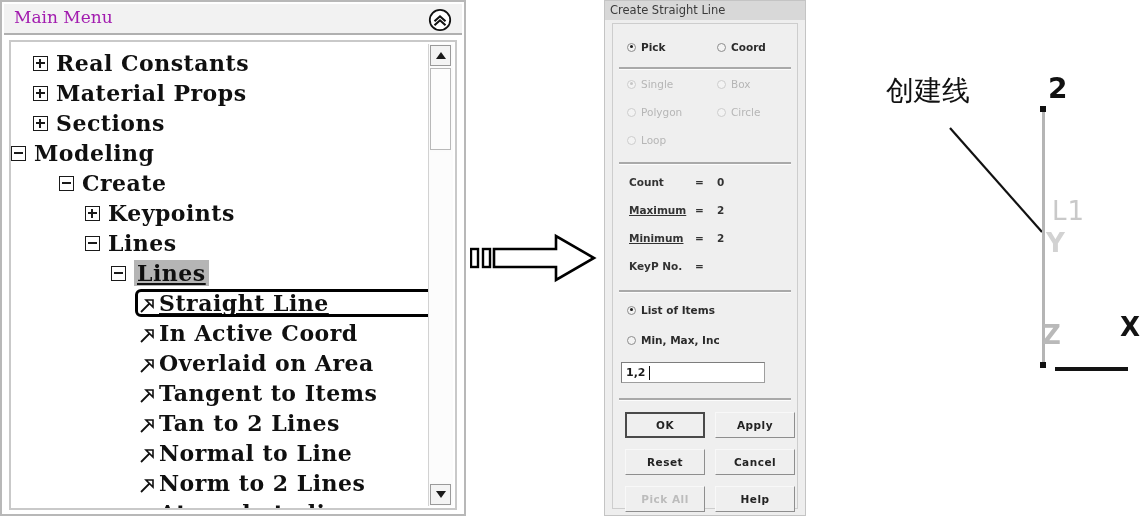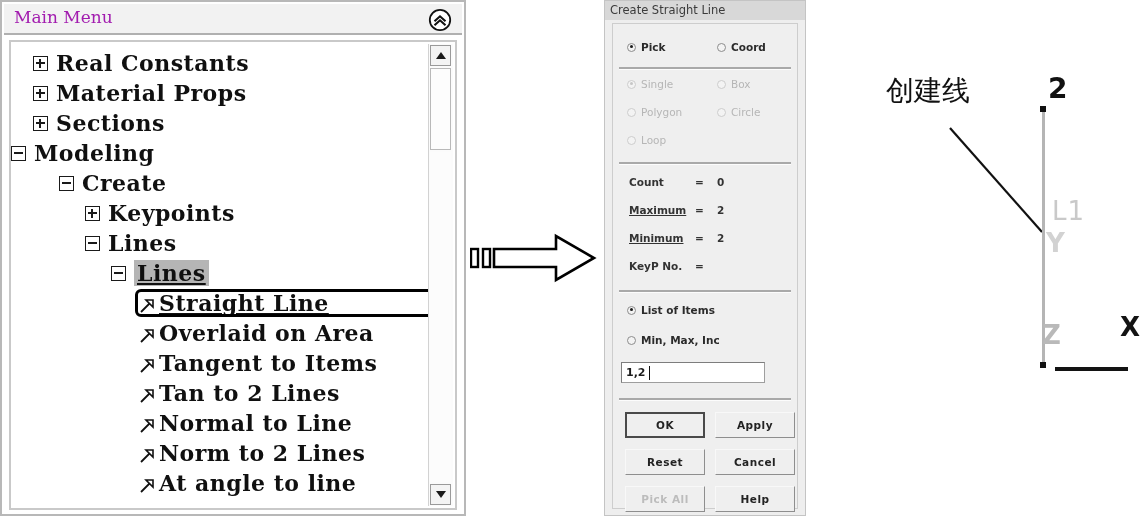--- a/index.html
+++ b/index.html
@@ -264,20 +264,24 @@
         <div class="tree-row" style="padding-left: 74px;"><span class="exp"></span><span class="tlabel">Lines</span></div>
         <div class="tree-row" style="padding-left: 100px;"><span class="exp"></span><span class="tlabel hl">Lines</span></div>
         <div class="tree-row" style="padding-left: 126px;"><span class="arrowglyph"><svg width="20" height="20" viewBox="0 0 20 20">
               <path d="M4 16 L15 5" stroke="#111" stroke-width="1.8" fill="none"></path>
               <path d="M16 4 L16 11 L9 4 Z" fill="#ffffff" stroke="#111" stroke-width="1.6"></path>
             </svg></span><span class="tlabel ul">Straight Line</span></div>
         <div class="boxed-item" style="top: 247px;"></div>
         <div class="tree-row" style="padding-left: 126px;"><span class="arrowglyph"><svg width="20" height="20" viewBox="0 0 20 20">
               <path d="M4 16 L15 5" stroke="#111" stroke-width="1.8" fill="none"></path>
               <path d="M16 4 L16 11 L9 4 Z" fill="#ffffff" stroke="#111" stroke-width="1.6"></path>
+            </svg></span><span class="tlabel">In Active Coord</span></div>
+        <div class="tree-row" style="padding-left: 126px;"><span class="arrowglyph"><svg width="20" height="20" viewBox="0 0 20 20">
+              <path d="M4 16 L15 5" stroke="#111" stroke-width="1.8" fill="none"></path>
+              <path d="M16 4 L16 11 L9 4 Z" fill="#ffffff" stroke="#111" stroke-width="1.6"></path>
             </svg></span><span class="tlabel">Overlaid on Area</span></div>
         <div class="tree-row" style="padding-left: 126px;"><span class="arrowglyph"><svg width="20" height="20" viewBox="0 0 20 20">
               <path d="M4 16 L15 5" stroke="#111" stroke-width="1.8" fill="none"></path>
               <path d="M16 4 L16 11 L9 4 Z" fill="#ffffff" stroke="#111" stroke-width="1.6"></path>
             </svg></span><span class="tlabel">Tangent to Items</span></div>
         <div class="tree-row" style="padding-left: 126px;"><span class="arrowglyph"><svg width="20" height="20" viewBox="0 0 20 20">
               <path d="M4 16 L15 5" stroke="#111" stroke-width="1.8" fill="none"></path>
               <path d="M16 4 L16 11 L9 4 Z" fill="#ffffff" stroke="#111" stroke-width="1.6"></path>
             </svg></span><span class="tlabel">Tan to 2 Lines</span></div>
         <div class="tree-row" style="padding-left: 126px;"><span class="arrowglyph"><svg width="20" height="20" viewBox="0 0 20 20">

